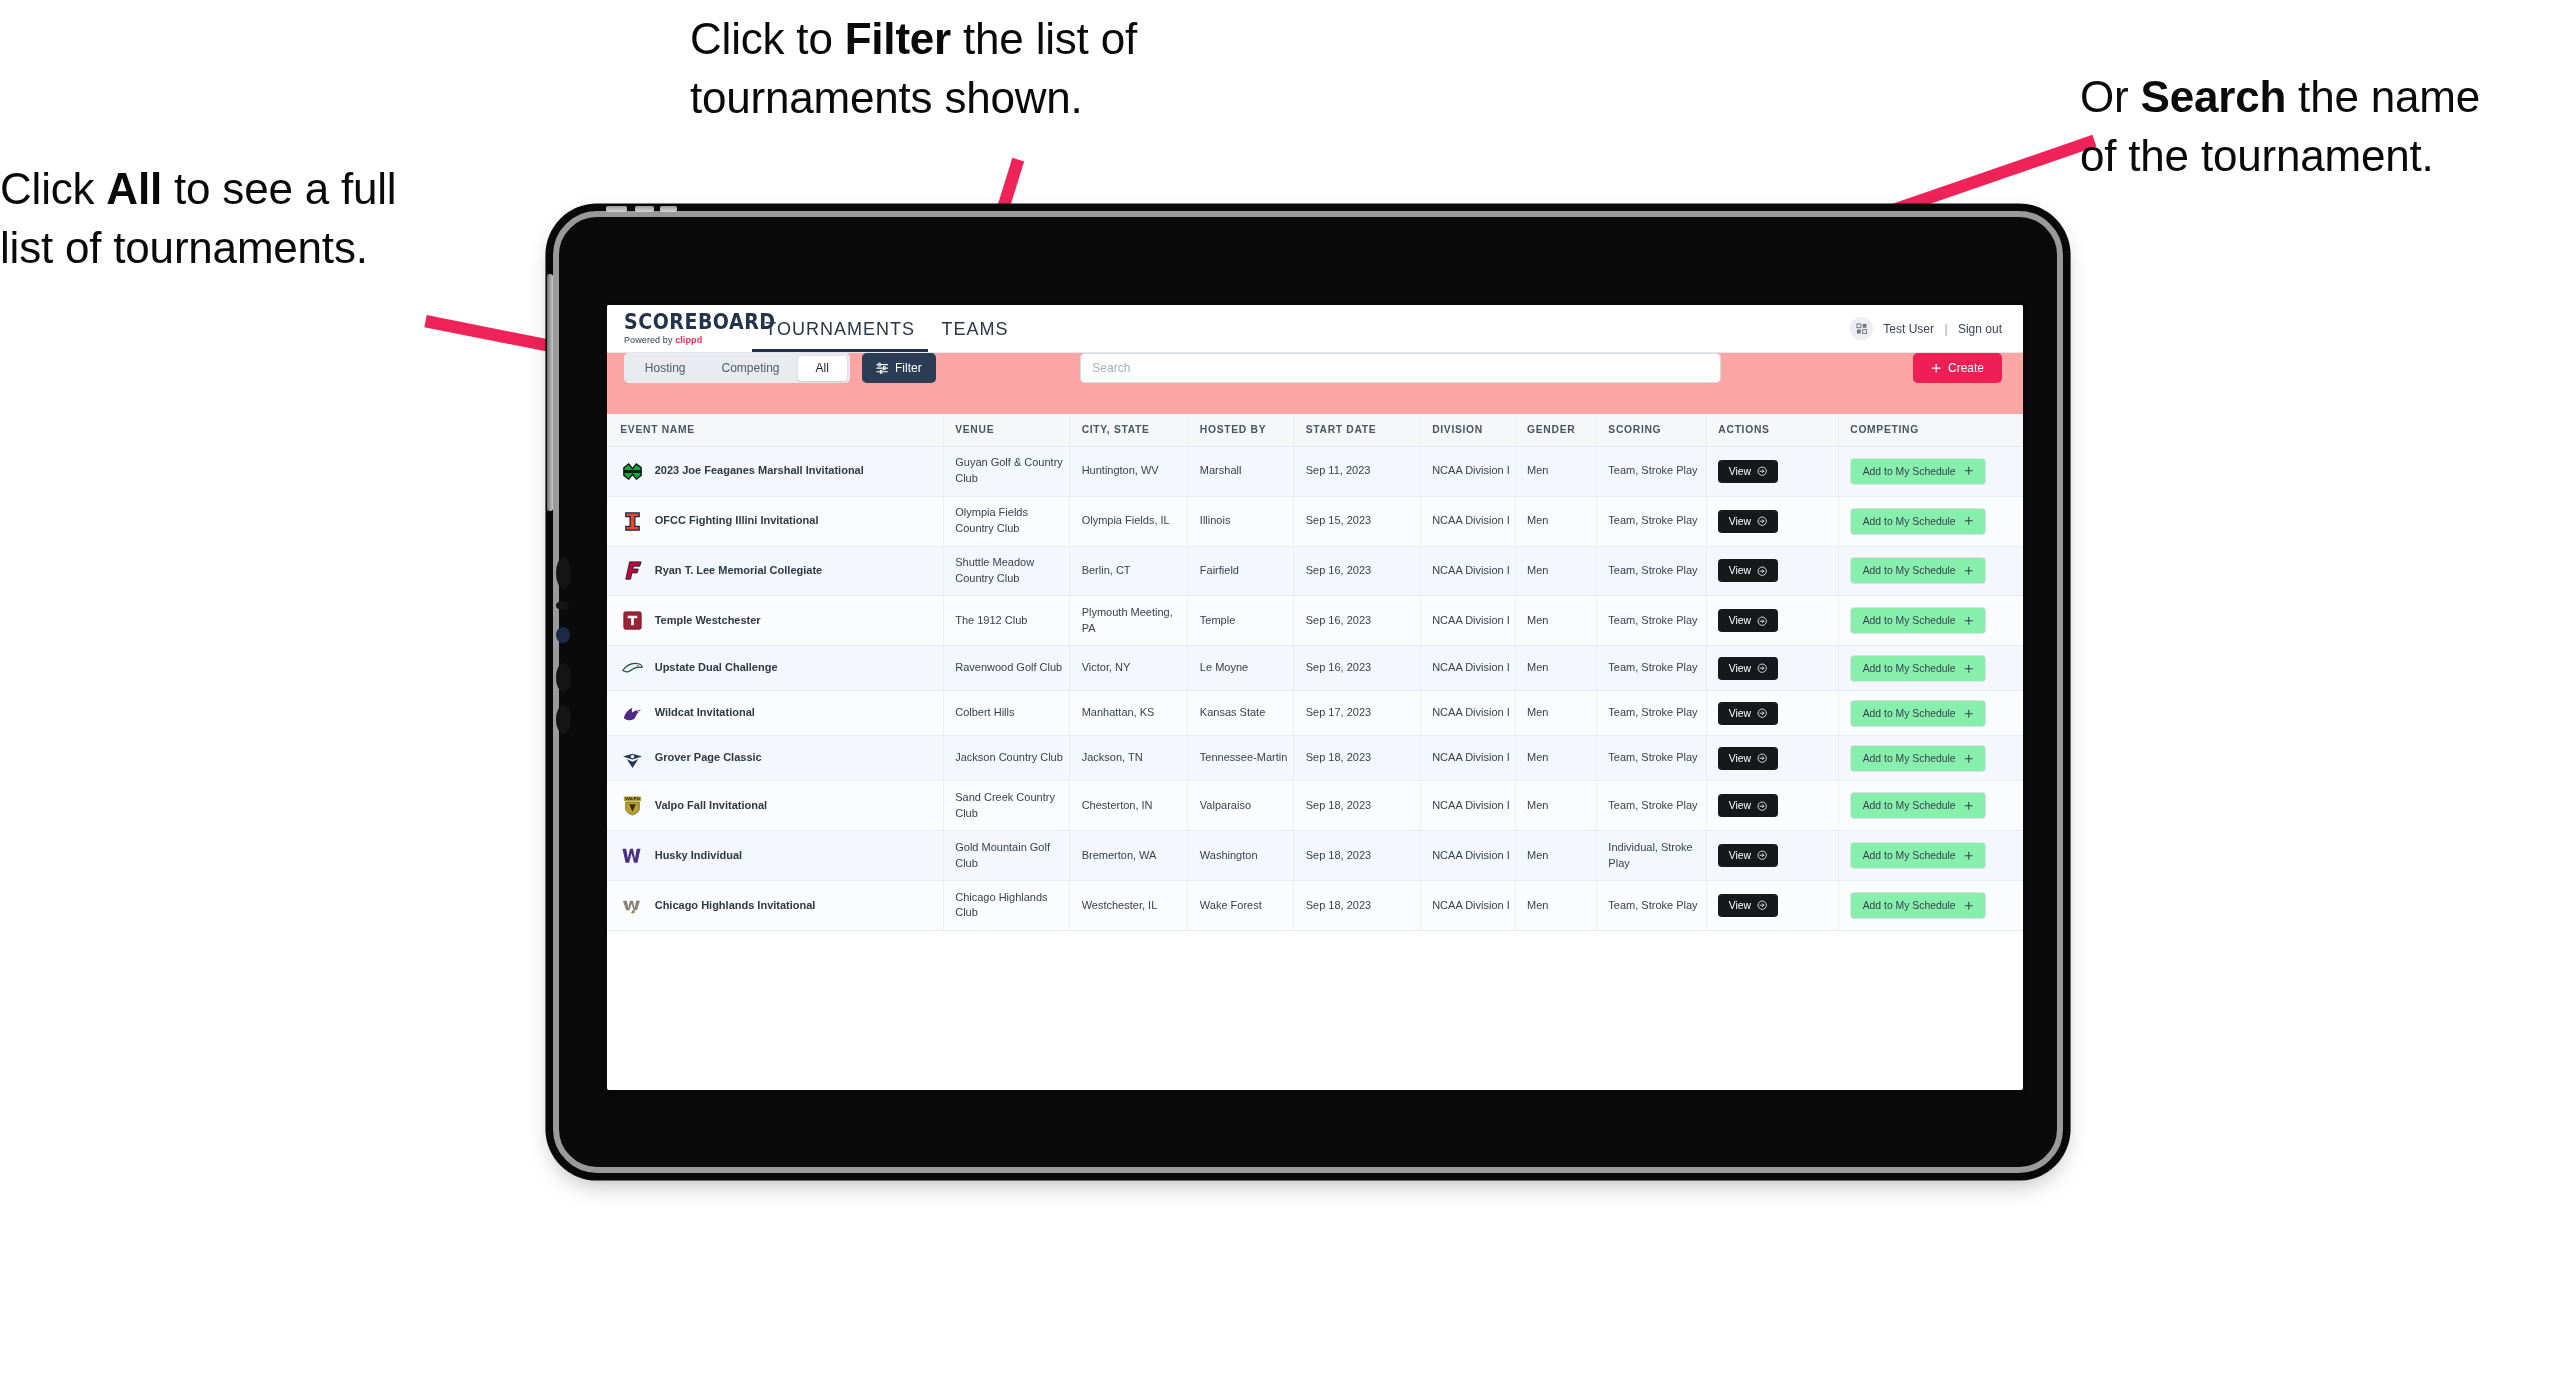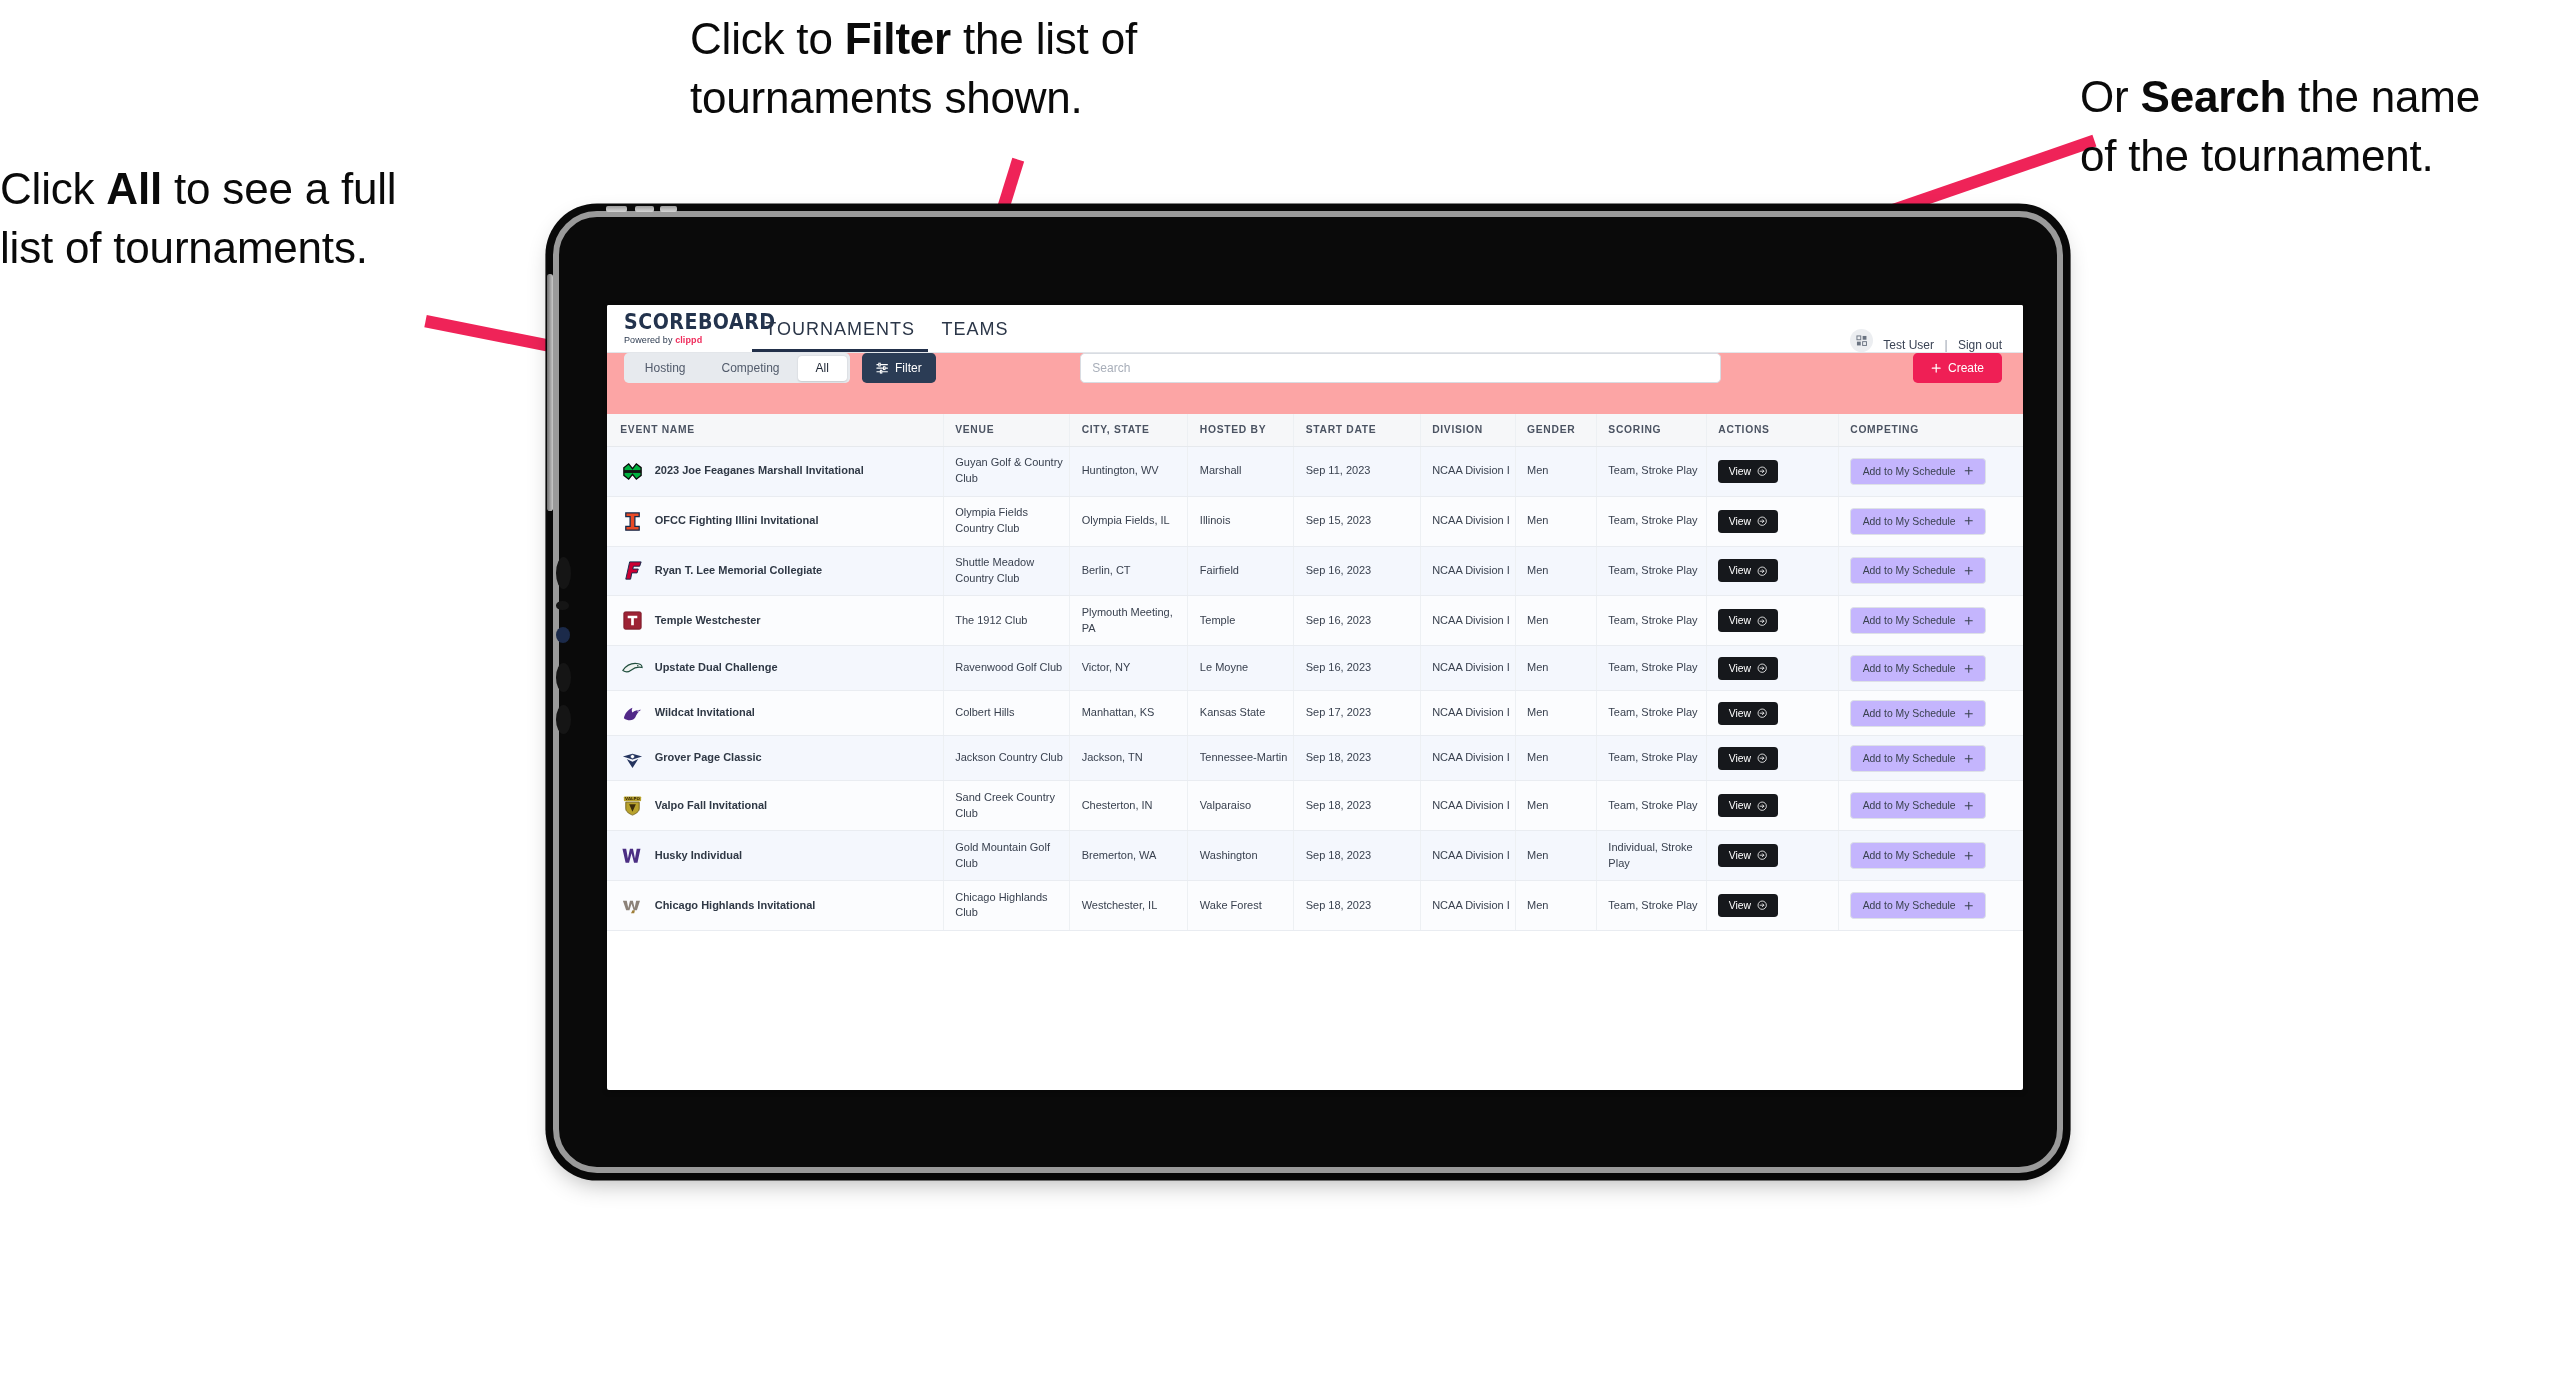--- a/index.html
+++ b/index.html
@@ -65,21 +65,21 @@
 
   
   #topbar{height:47px;background:#fff;display:flex;align-items:stretch;position:relative;border-bottom:0.9px solid #e3e6ea;}
   #logo-block{width:122px;display:flex;flex-direction:column;justify-content:center;padding-left:17px;box-sizing:border-box;}
   #logo-main{font-family:"DejaVu Sans", sans-serif;font-weight:700;font-size:19px;letter-spacing:0.5px;color:#23334d;line-height:1;transform:scaleY(1.12);transform-origin:left center;}
   #logo-sub{font-size:9px;color:#2c3a4f;margin-top:4.7px;letter-spacing:0.1px;}
   #logo-sub .brand{color:#ef2b5b;font-weight:700;}
   .navtabs{display:flex;align-items:flex-end;margin-left:23px;}
   .navtab{font-size:18px;letter-spacing:1px;color:#2b3648;padding:0 13.3px 12.3px 13.3px;position:relative;cursor:pointer;}
   .navtab.active::after{content:"";position:absolute;left:0;right:0;bottom:0;height:2.8px;background:#22304a;}
-  #topbar-right{margin-left:auto;display:flex;align-items:flex-end;gap:10.4px;padding-right:21px;font-size:12px;color:#3a4354;}
+  #topbar-right{margin-left:auto;display:flex;align-items:center;gap:10.4px;padding-right:21px;font-size:12px;color:#3a4354;}
   #avatar{width:23px;height:23px;border-radius:50%;background:#eceef1;display:flex;align-items:center;justify-content:center;}
   #avatar svg{display:block;}
   .sep{color:#9aa2b0;}
   .uname{cursor:default;}
   .signout{cursor:pointer;}
 
   
   #toolbar{height:61px;background:#fca5a5;display:flex;padding:0 21px 0 17px;box-sizing:border-box;position:relative;}
   #segmented{display:flex;background:#e7eaee;border-radius:4.7px;padding:2.8px;height:30px;box-sizing:border-box;align-items:center;}
   .seg{font-size:12px;color:#525b6b;padding:0 18px;height:25px;line-height:25px;border-radius:3.8px;cursor:pointer;white-space:nowrap;}
@@ -124,21 +124,21 @@
   .event-name{font-size:11px;color:#2f3845;font-weight:bold;}
 
   .view-btn{
     display:inline-flex;align-items:center;justify-content:center;gap:5.7px;
     background:#16181c;color:#fff;border-radius:3.8px;height:23px;padding:0 10.4px;
     font-size:10.4px;cursor:pointer;
   }
   .view-btn svg{display:block;}
   .add-btn{
     display:inline-flex;align-items:center;justify-content:center;gap:8.5px;
-    background:#c4b5fd;color:#39414f;border:0.9px solid #dde1e7;border-radius:3.8px;
+    background:#86efac;color:#39414f;border:0.9px solid #dde1e7;border-radius:3.8px;
     height:25px;padding:0 11.4px;font-size:10.4px;cursor:pointer;white-space:nowrap;
   }
 </style>
 </head>
 <body>
 
 <svg class="arrow-svg" viewBox="0 0 2712 1459">
   <defs>
     <marker id="ah" markerWidth="5" markerHeight="5" refX="2.3" refY="2.5" orient="auto">
       <path d="M0,0 L5,2.5 L0,5 Z" fill="#ef2358"></path>

